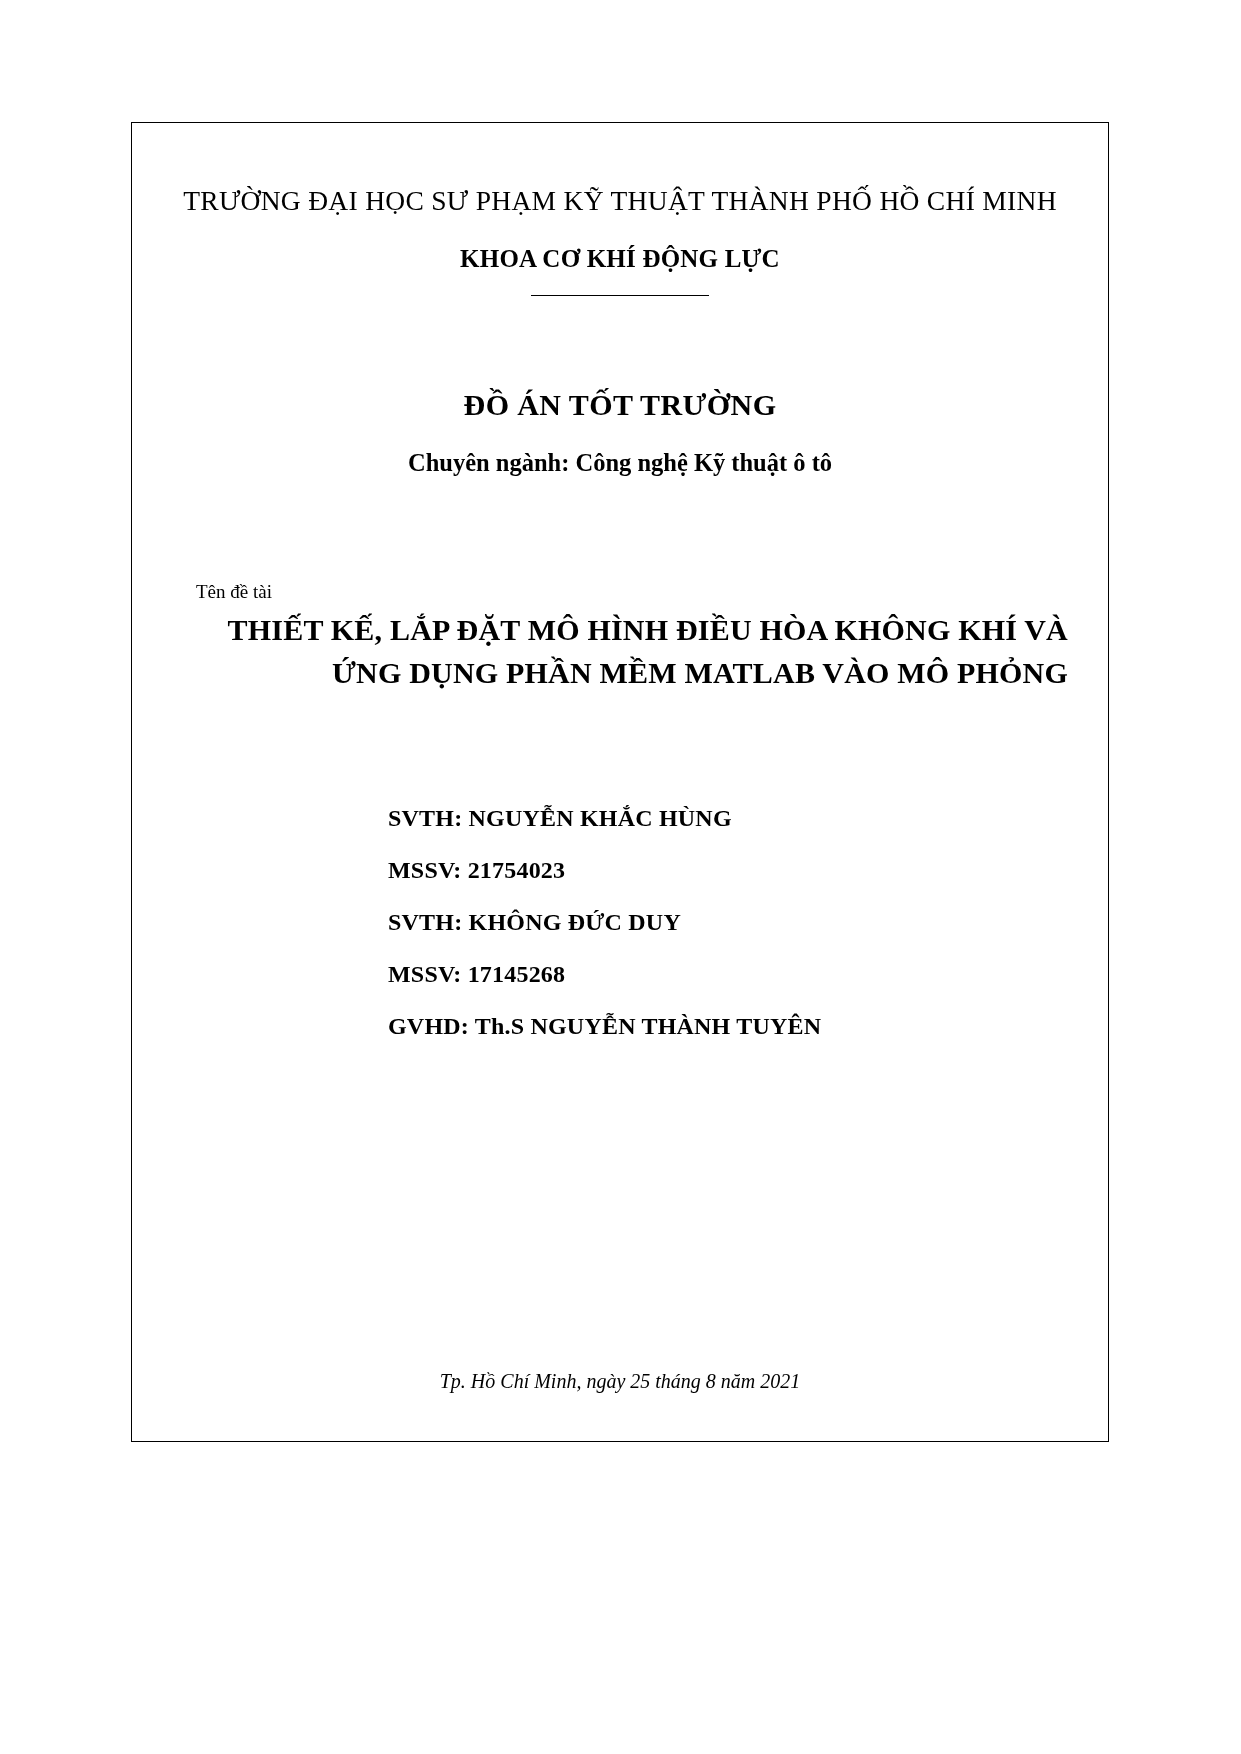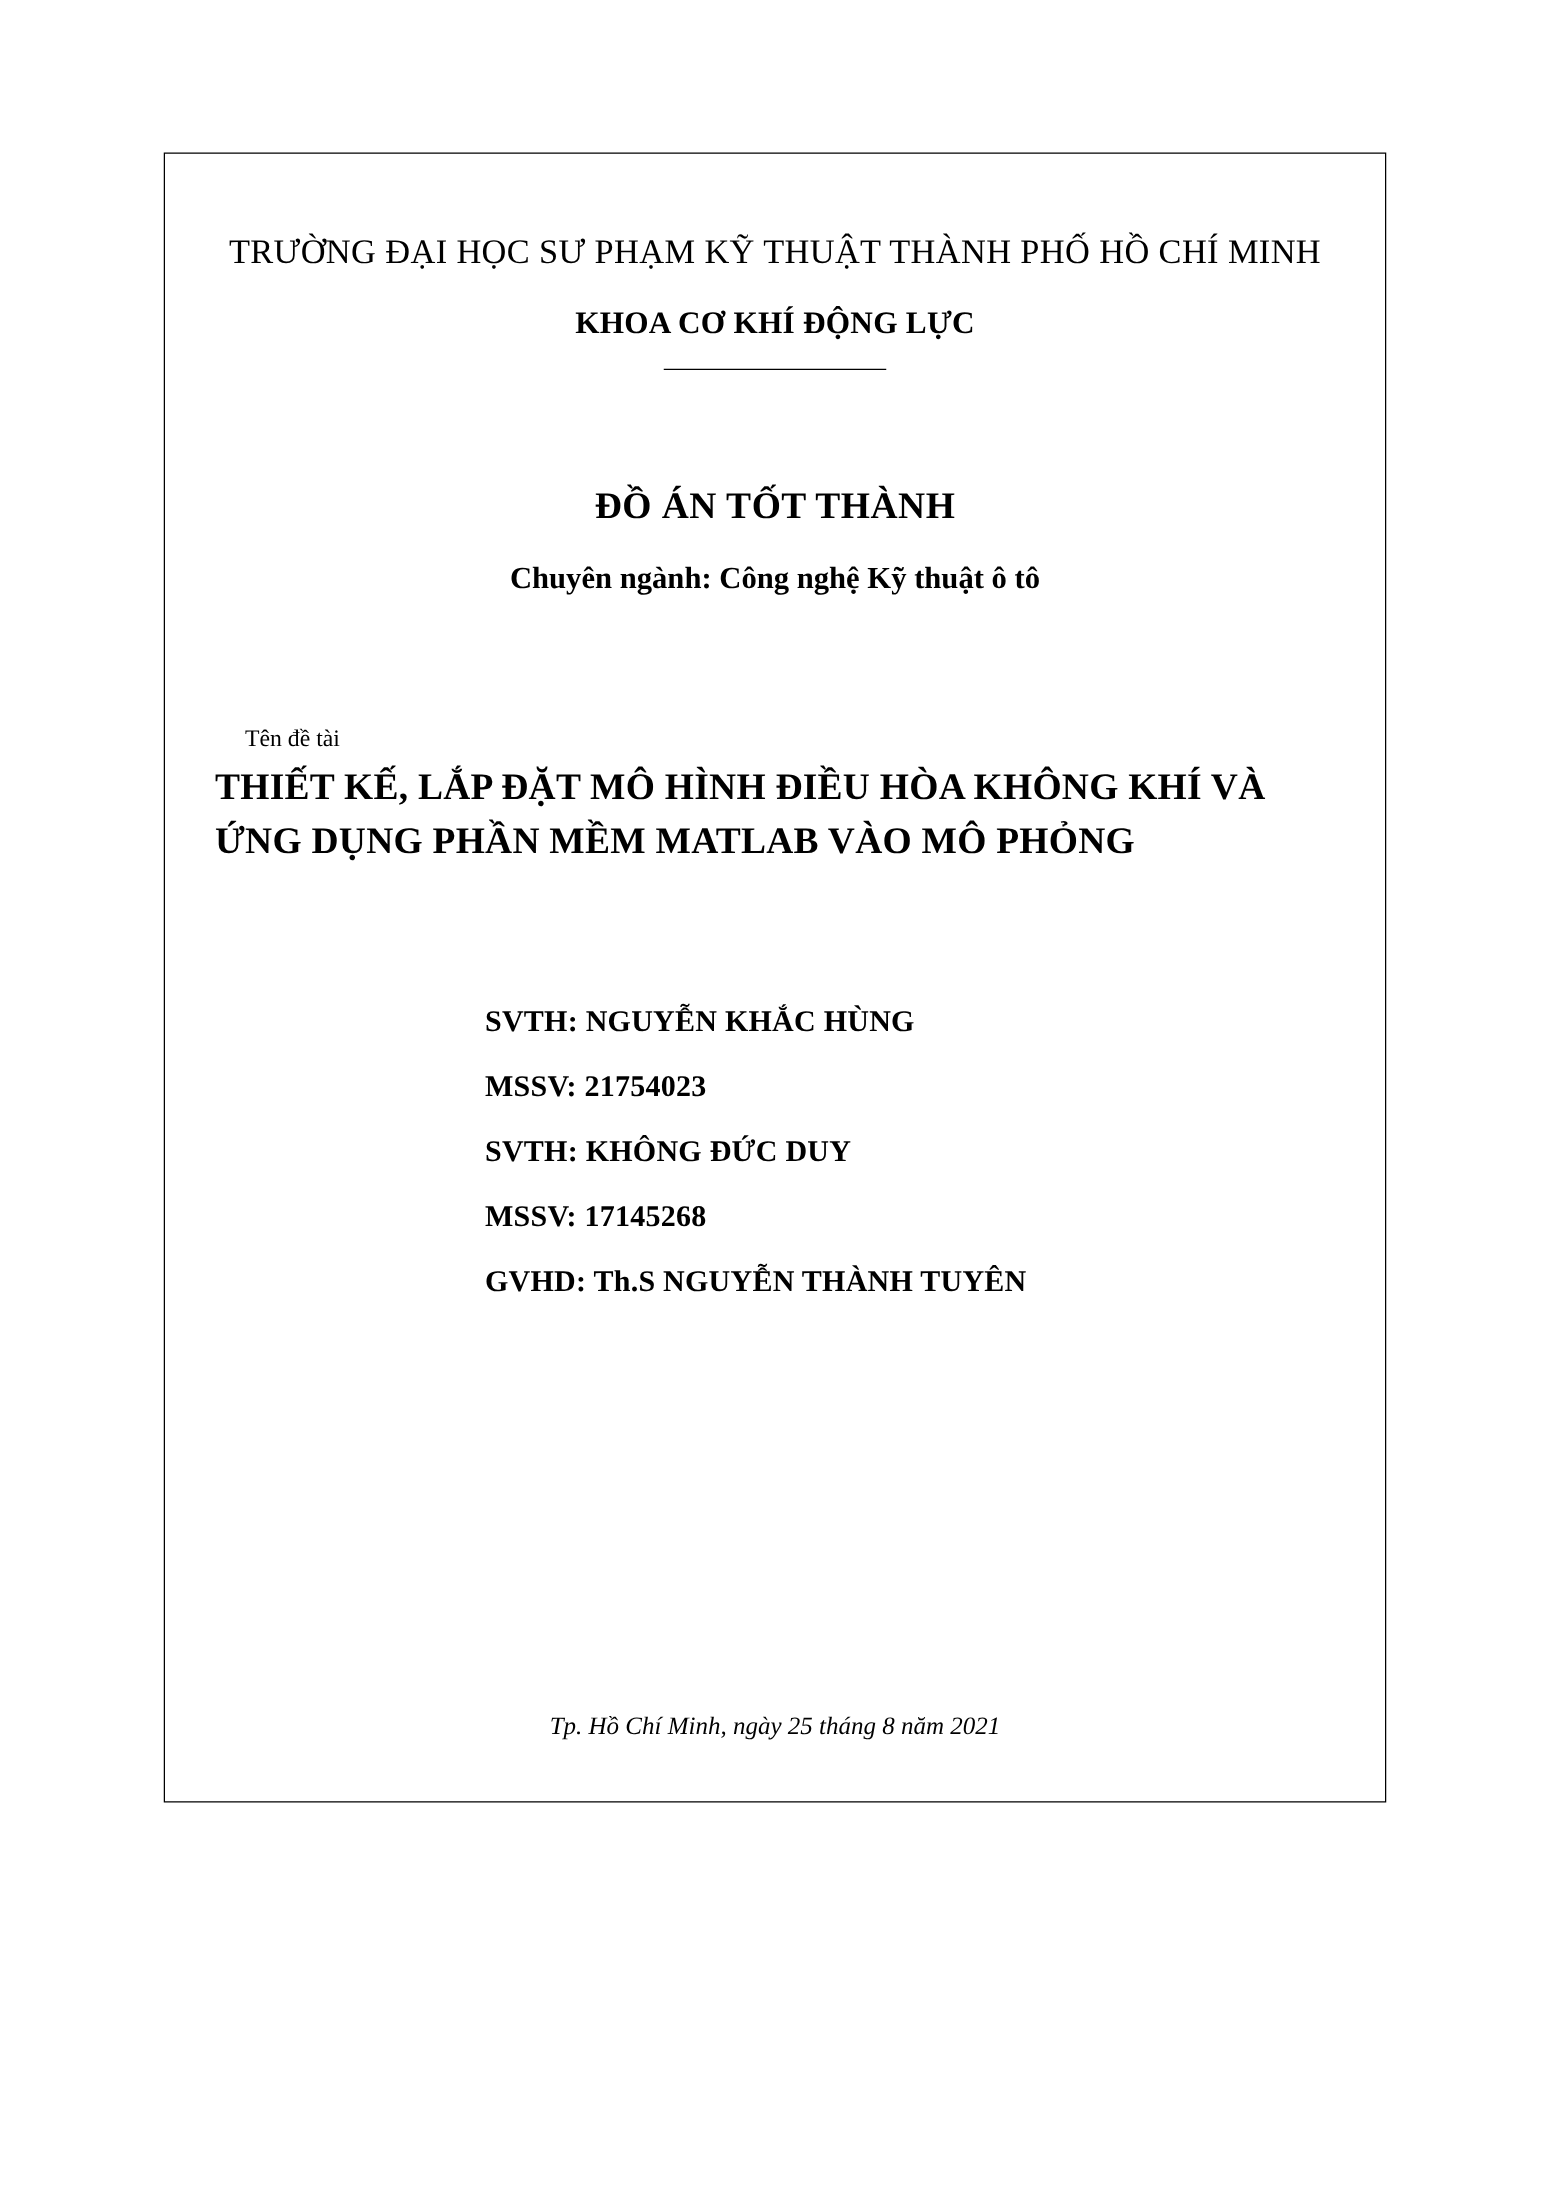--- a/index.html
+++ b/index.html
@@ -87,21 +87,21 @@
 
   .topic-label {
     font-size: 19px;
     font-weight: normal;
     margin-top: 104px;
     margin-left: 30px;
     text-align: left;
   }
 
   .topic-title {
-    text-align: left;
+    text-align: right;
     font-size: 30px;
     font-weight: bold;
     line-height: 1.42;
     margin-top: 6px;
     padding: 0 6px;
     letter-spacing: 0.2px;
   }
 
   .people {
     margin-top: 112px;
@@ -134,21 +134,21 @@
 <div class="page">
   <div class="frame">
     <div class="inner">
 
       <div class="university">TRƯỜNG ĐẠI HỌC SƯ PHẠM KỸ THUẬT THÀNH PHỐ HỒ CHÍ MINH</div>
 
       <div class="faculty">KHOA CƠ KHÍ ĐỘNG LỰC</div>
 
       <div class="rule"></div>
 
-      <div class="doc-type">ĐỒ ÁN TỐT THÀNH</div>
+      <div class="doc-type">ĐỒ ÁN TỐT TRƯỜNG</div>
 
       <div class="major">Chuyên ngành: Công nghệ Kỹ thuật ô tô</div>
 
       <div class="topic-label">Tên đề tài</div>
 
       <div class="topic-title">THIẾT KẾ, LẮP ĐẶT MÔ HÌNH ĐIỀU HÒA KHÔNG KHÍ VÀ ỨNG DỤNG PHẦN MỀM MATLAB VÀO MÔ PHỎNG</div>
 
       <div class="people">
         <div class="people-line">SVTH: NGUYỄN KHẮC HÙNG</div>
         <div class="people-line">MSSV: 21754023</div>

